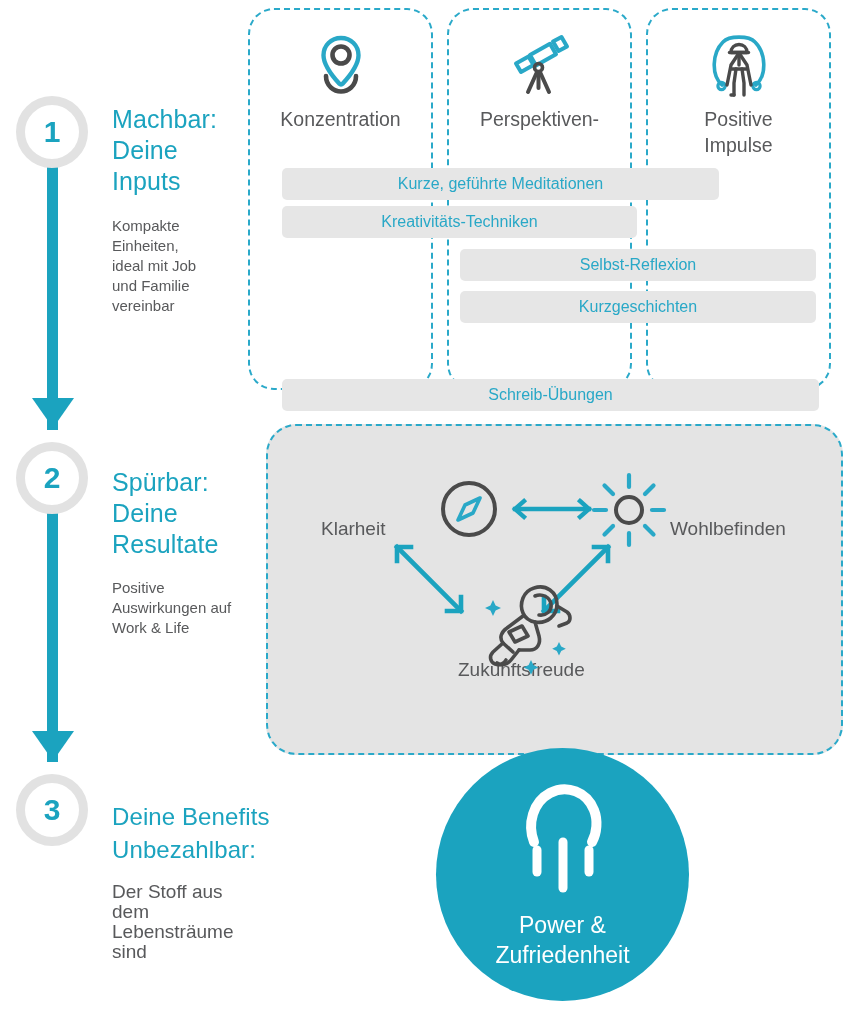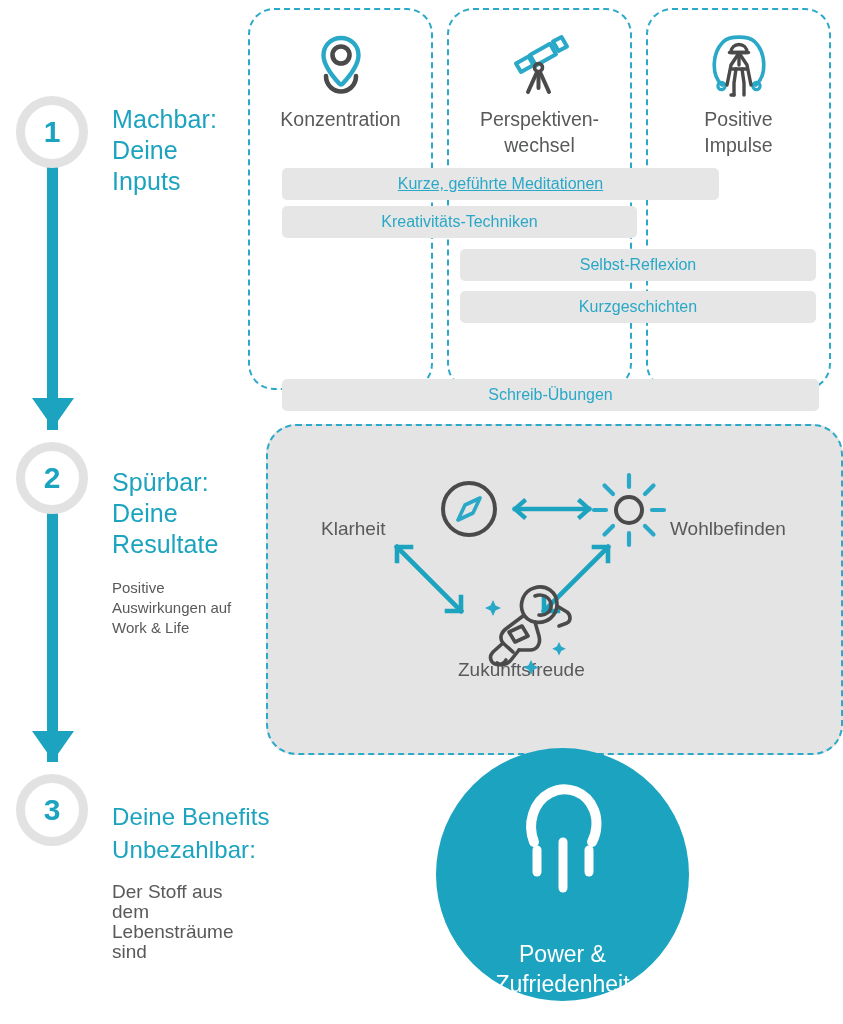--- a/index.html
+++ b/index.html
@@ -109,21 +109,21 @@
   }
 
   
   #benefit-circle {
     position: absolute;
     left: 436px; top: 748px;
     width: 253px; height: 253px;
     border-radius: 50%;
     background: #1ba3bf;
     display: flex; flex-direction: column;
-    align-items: center; justify-content: flex-start; gap: 29px;
+    align-items: center; justify-content: flex-start;
   }
   #benefit-circle .bc-icon { margin-top: 36px; }
   #benefit-circle .bc-label {
     margin-top: 14px;
     text-align: center;
     color: #ffffff;
     font-size: 23px;
     line-height: 30px;
   }
   svg { display: block; overflow: visible; }
@@ -140,20 +140,21 @@
   <div class="rail-arrow" style="left:31.5px; top:731px;"></div>
 
   <div class="step-circle" style="left:16px; top:96px;">
     <span>1</span>
   </div>
   <div class="sec-title" style="left:112px; top:104px; width:140px;">
     <div>Machbar:</div>
     <div>Deine</div>
     <div>Inputs</div>
   </div>
+  <div class="sec-sub" style="left:112px; top:216px; width:96px;">Kompakte Einheiten, ideal mit Job und Familie vereinbar</div>
 
   <div class="col-box" style="left:248px; width:185px;">
     <div class="col-icon">
       <svg width="48" height="62" viewBox="0 0 48 62">
         <path d="M24 4 C14 4 6.5 11.6 6.5 21.2 C6.5 31.5 18.5 45.5 22.4 49.8 C23.2 50.7 24.8 50.7 25.6 49.8 C29.5 45.5 41.5 31.5 41.5 21.2 C41.5 11.6 34 4 24 4 Z" fill="none" stroke="#29a8c7" stroke-width="4.4"></path>
         <circle cx="24" cy="21" r="8.5" fill="none" stroke="#4a4a4a" stroke-width="4.6"></circle>
         <path d="M9 42 C9 52 17 57.5 24 57.5 C31 57.5 39 52 39 42" fill="none" stroke="#4a4a4a" stroke-width="4.6" stroke-linecap="round"></path>
       </svg>
     </div>
     <div class="col-label">
@@ -172,21 +173,20 @@
         <circle cx="30.5" cy="32.5" r="4" fill="none" stroke="#4a4a4a" stroke-width="3.6"></circle>
         <g stroke="#4a4a4a" stroke-width="4" stroke-linecap="round" fill="none">
           <path d="M29 37 L20 57"></path>
           <path d="M32 37 L41 57"></path>
           <path d="M30.5 37 L30.5 53"></path>
         </g>
       </svg>
     </div>
     <div class="col-label">
       <div>Perspektiven-</div>
-      <div>wechsel</div>
     </div>
   </div>
 
   <div class="col-box" style="left:646px; width:185px;">
     <div class="col-icon">
       <svg width="60" height="68" viewBox="0 0 60 68">
         <path d="M13 54 C2 44 3 22 14 11 C20 4.5 40 4.5 46 11 C57 22 58 44 47 54" fill="none" stroke="#29a8c7" stroke-width="3.6" stroke-linecap="round"></path>
         <circle cx="12.5" cy="55" r="3.6" fill="none" stroke="#29a8c7" stroke-width="3.2"></circle>
         <circle cx="47.5" cy="55" r="3.6" fill="none" stroke="#29a8c7" stroke-width="3.2"></circle>
         <g stroke="#4a4a4a" stroke-width="3.4" fill="none" stroke-linecap="round" stroke-linejoin="round">
@@ -201,21 +201,21 @@
           <path d="M25 64 L22 64"></path>
         </g>
       </svg>
     </div>
     <div class="col-label">
       <div>Positive</div>
       <div>Impulse</div>
     </div>
   </div>
 
-  <div class="bar" style="left:282px; top:168px; width:437px;text-decoration:underline;">
+  <div class="bar" style="left:282px; top:168px; width:437px;">
     <span>Kurze, geführte Meditationen</span>
   </div>
   <div class="bar" style="left:282px; top:206px; width:355px;">
     <span>Kreativitäts-Techniken</span>
   </div>
   <div class="bar" style="left:460px; top:249px; width:356px;">
     <span>Selbst-Reflexion</span>
   </div>
   <div class="bar" style="left:460px; top:291px; width:356px;">
     <span>Kurzgeschichten</span>

